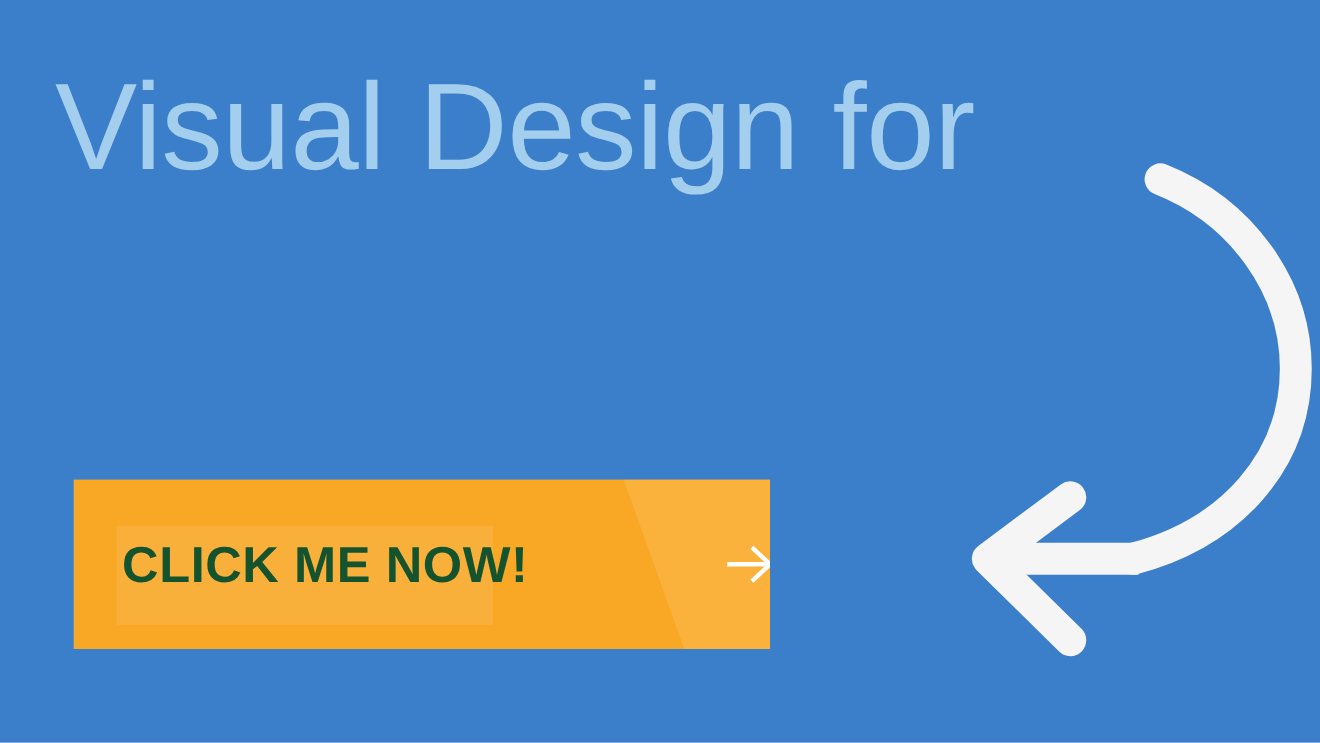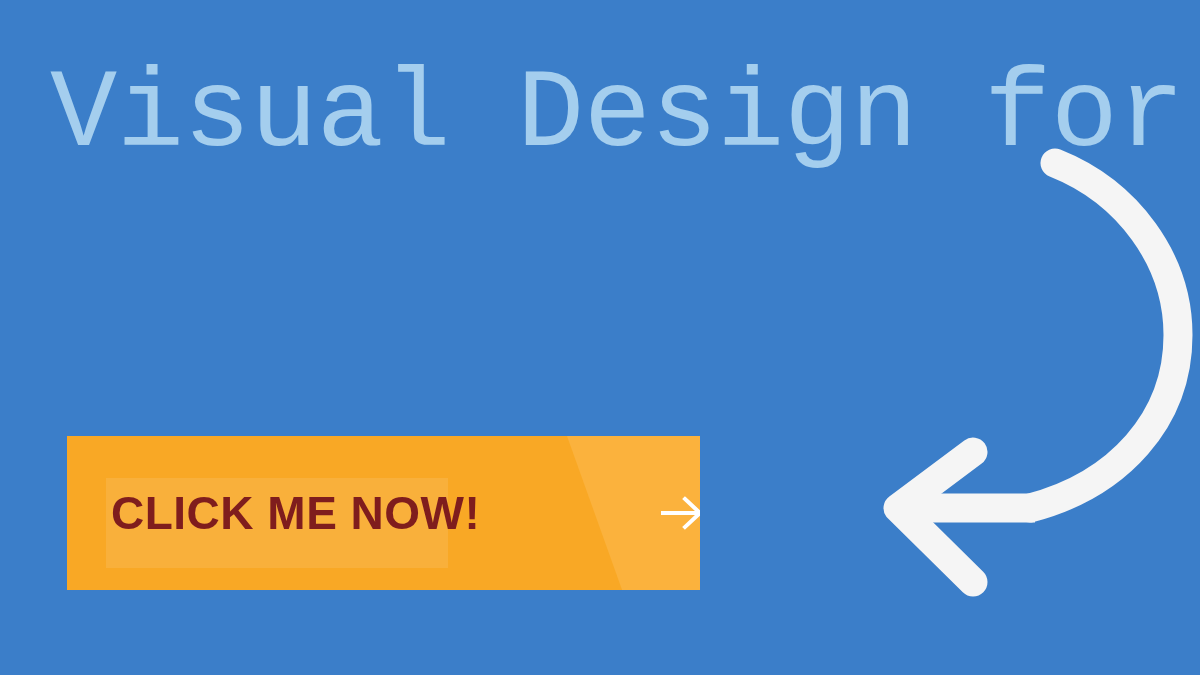--- a/index.html
+++ b/index.html
@@ -24,21 +24,21 @@
 
   
   .headline-block {
     position: absolute;
     left: 50px;
     top: 60px;
     width: 1000px;
   }
 
   .headline-line1 {
-    font-family: Liberation Mono, monospace;
+    font-family: Liberation Sans, sans-serif;
     font-size: 112px;
     line-height: 1.0;
     font-weight: 400;
     color: #A4CEEE;
     letter-spacing: -0.5px;
     white-space: nowrap;
     margin: 0;
     padding: 0;
   }
 
@@ -96,21 +96,21 @@
 
   .cta-label {
     position: absolute;
     left: 44px;
     top: 50%;
     transform: translateY(-50%);
     font-family: "Liberation Sans", sans-serif;
     font-size: 46px;
     font-weight: 700;
     letter-spacing: 0.5px;
-    color: #7f1d1d;
+    color: #14532d;
     white-space: nowrap;
     line-height: 1;
   }
 
   .cta-arrow {
     position: absolute;
     left: 594px;
     top: 50%;
     transform: translateY(-50%);
     width: 44px;

